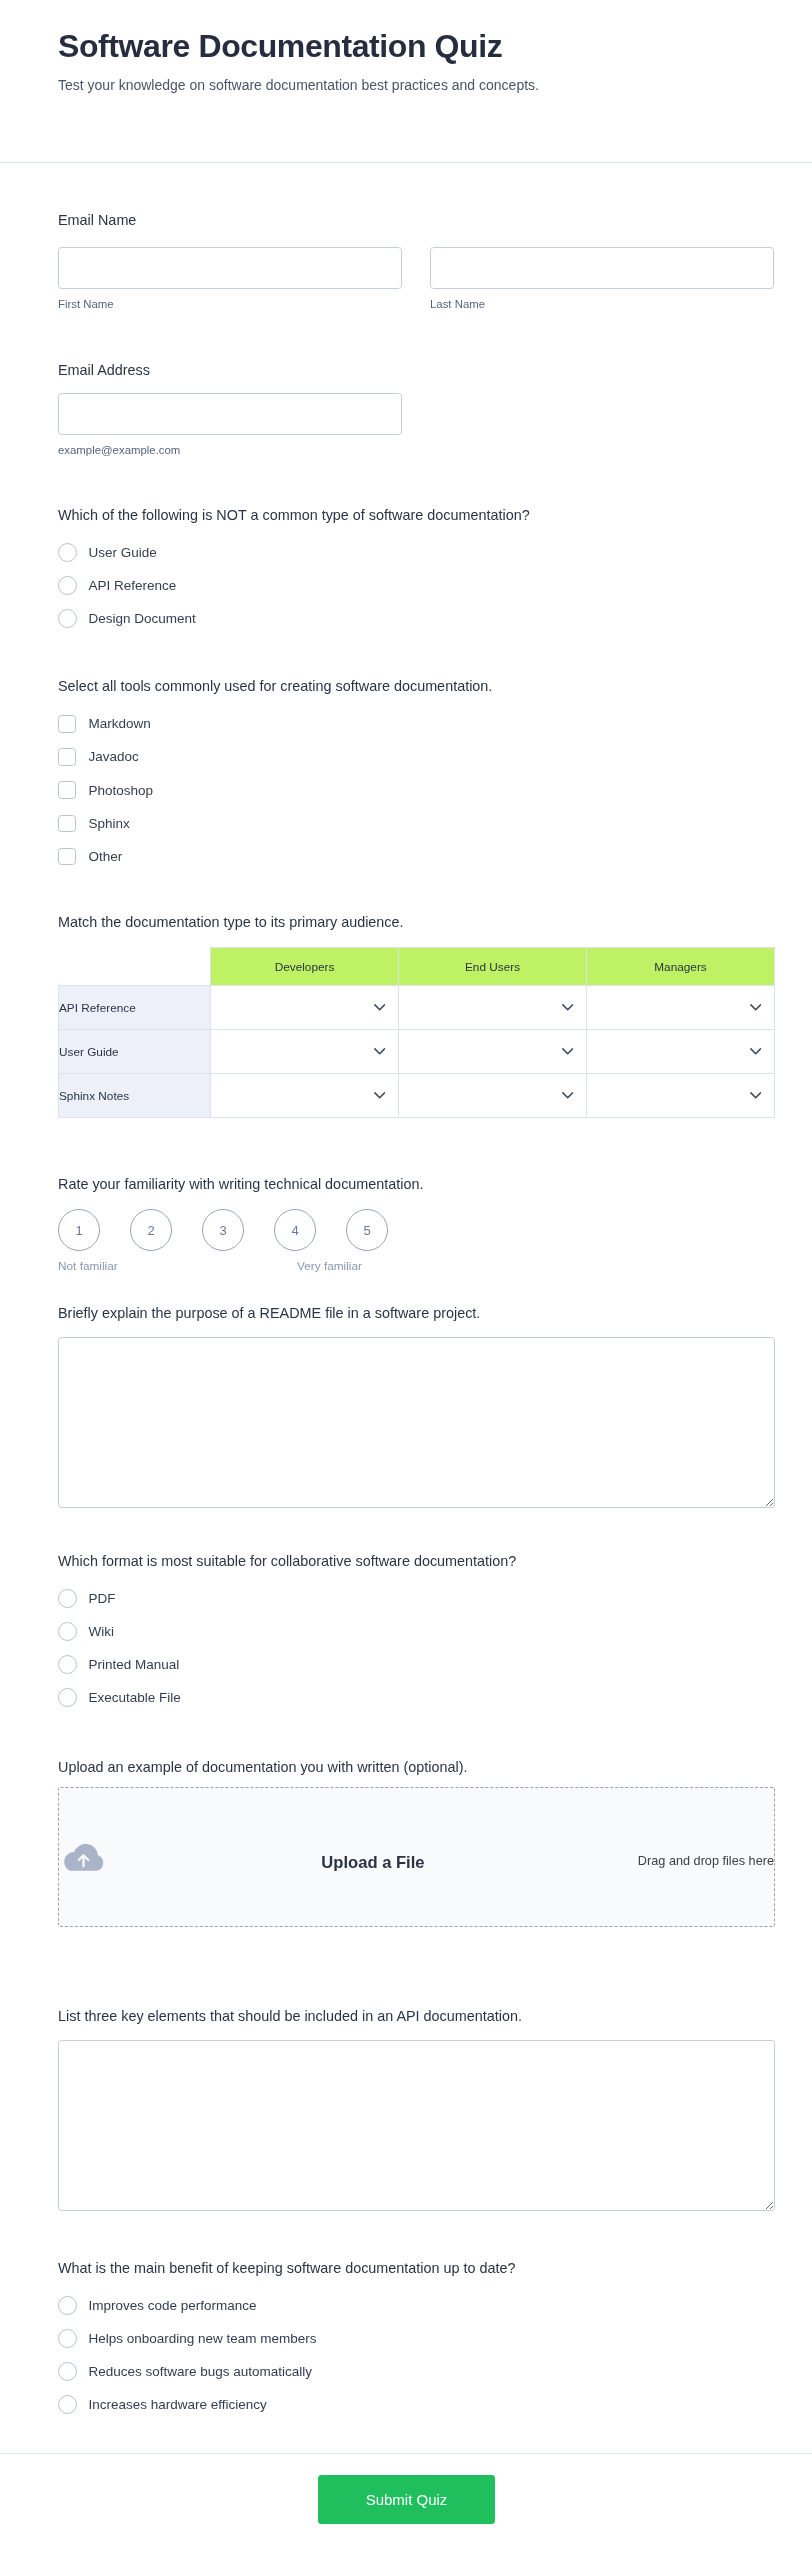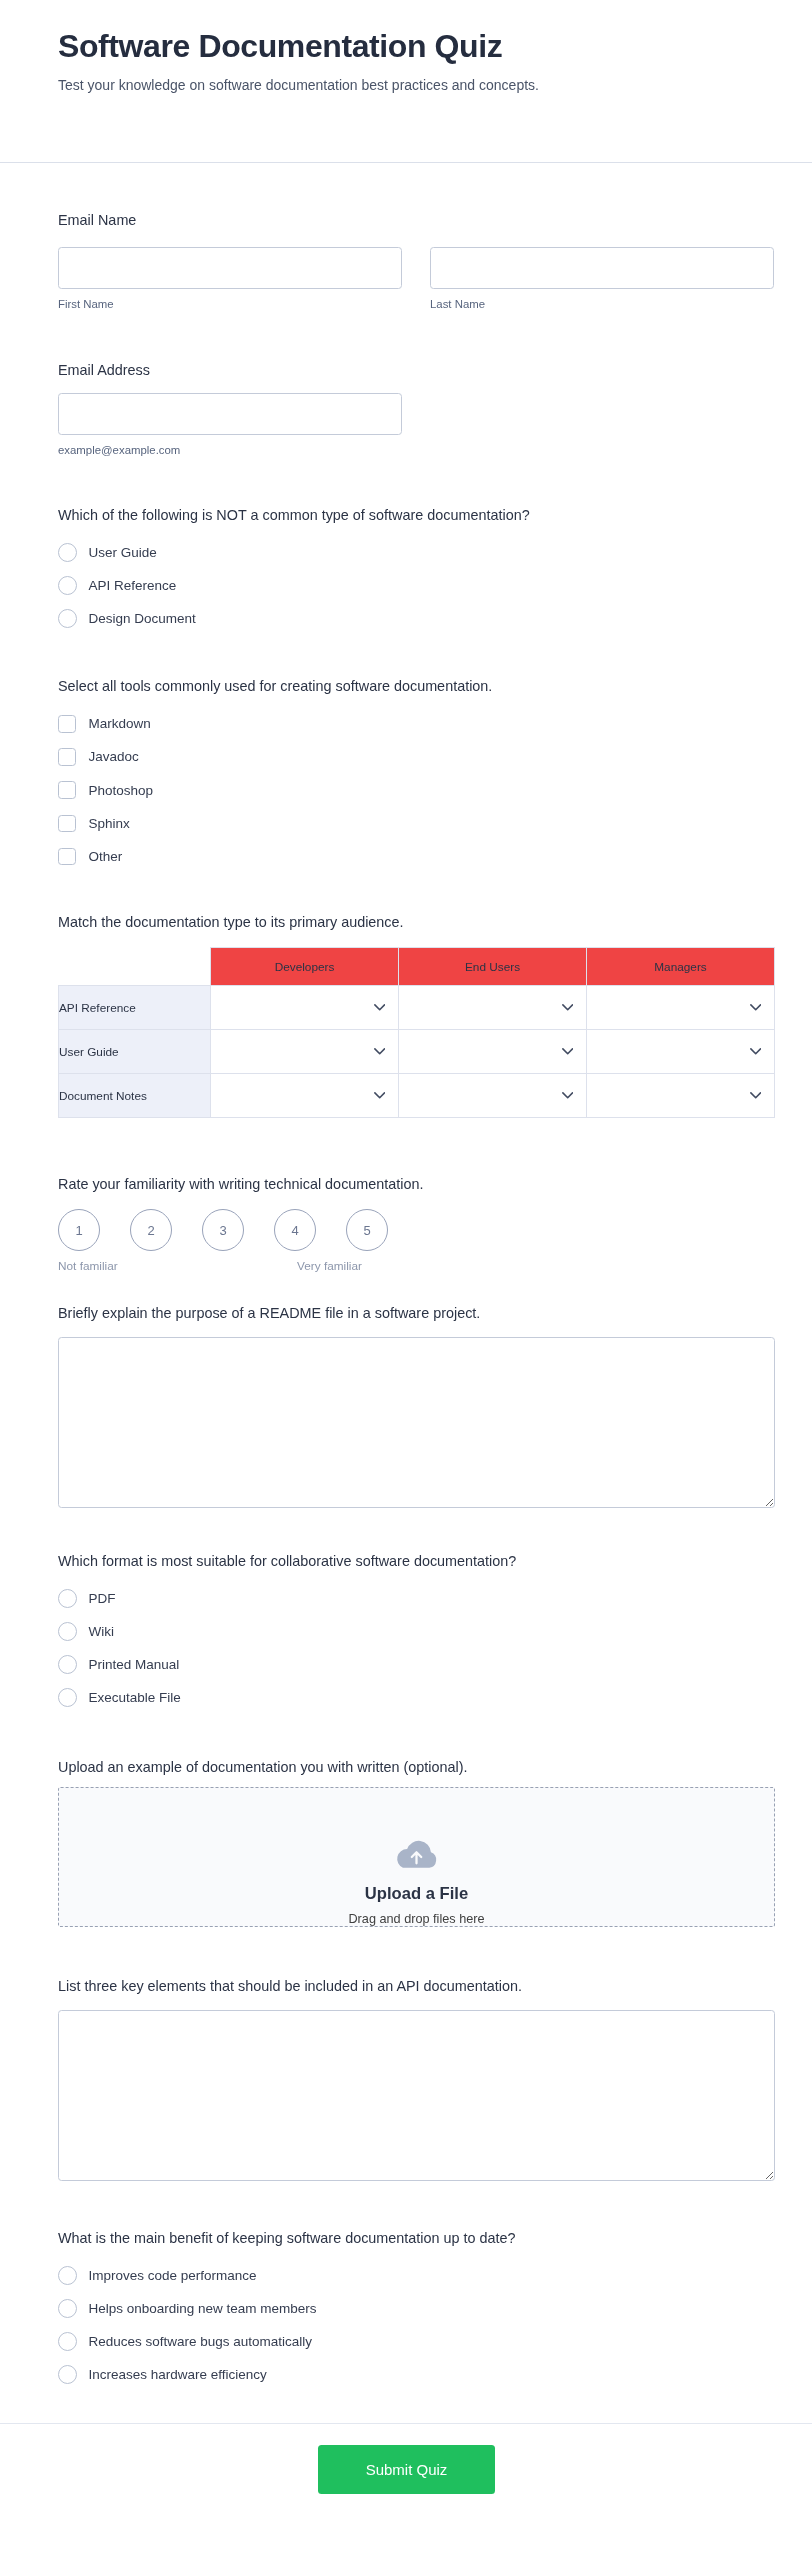--- a/index.html
+++ b/index.html
@@ -23,21 +23,21 @@
 
   .sec-fullname  { margin-top: 49px; }
   .sec-email     { margin-top: 52px; }
   .sec-q1        { margin-top: 51px; }
   .sec-q2        { margin-top: 49px; }
   .sec-matrix    { margin-top: 47px; }
   .sec-scale     { margin-top: 58px; }
   .sec-readme    { margin-top: 31px; }
   .sec-q3        { margin-top: 45px; }
   .sec-upload    { margin-top: 51px; }
-  .sec-apilist   { margin-top: 51px; }
+  .sec-apilist   { margin-top: 81px; }
   .sec-q4        { margin-top: 49px; }
 
   .name-row { display: flex; gap: 28px; margin-top: 17.5px; }
   .name-col { width: 344px; }
   input.text-input {
     width: 344px; height: 42px; border: 0.9px solid #c4cbd9; border-radius: 3.5px;
     background: #fff; font-size: 13px; padding: 0 10.5px; color: #2b3345; outline: none;
   }
   .email-input-wrap { margin-top: 14px; }
 
@@ -53,21 +53,21 @@
     border: 0.9px solid #b9c2d2; background: #fff; margin-right: 13px; flex: 0 0 auto;
   }
   .opt-text { font-size: 13.5px; color: #353d50; }
 
   
   table.matrix { border-collapse: collapse; margin-top: 15.7px; width: 717px; table-layout: fixed; }
   table.matrix td, table.matrix th { border: 0.9px solid #dde1ec; padding: 0; }
   table.matrix th.corner { border: none; background: transparent; }
   table.matrix col.c-label { width: 152px; }
   th.matrix-col-head {
-    background: #ef4444; height: 38px; font-size: 11.8px; font-weight: 400;
+    background: #bef264; height: 38px; font-size: 11.8px; font-weight: 400;
     color: #2b3345; text-align: center; vertical-align: middle;
   }
   td.matrix-row-head {
     background: #edf0f9; height: 44px; font-size: 11.8px; color: #2b3345;
     padding-left: 12.2px; vertical-align: middle;
   }
   td.matrix-cell { background: #fff; height: 44px; position: relative; cursor: pointer; }
   .chev { position: absolute; right: 13px; top: 50%; margin-top: -3.5px; }
 
   
@@ -85,21 +85,21 @@
     display: block; width: 717px; height: 171px; margin-top: 14px;
     border: 0.9px solid #c4cbd9; border-radius: 3.5px; resize: vertical;
     font-family: "Liberation Sans", sans-serif; font-size: 13px; color: #2b3345;
     padding: 8.7px 10.5px; outline: none;
   }
 
   
   .upload-box {
     margin-top: 10.5px; width: 717px; height: 140px;
     border: 0.9px dashed #98a1b3; border-radius: 2.6px; background: #f9fafc;
-    display: flex; flex-direction: column; align-items: center; justify-content: flex-end;
+    display: flex; flex-direction: row; align-items: center; justify-content: space-between;
     cursor: pointer;
   }
   .upload-title { font-size: 16.6px; font-weight: 600; color: #2b3345; margin-top: 12.2px; }
   .upload-hint { font-size: 12.7px; color: #404040; margin-top: 7.9px; }
 
   
   .footer-divider { margin-top: 38px; border-top: 0.9px solid #e2e7f0; }
   .submit-row { padding-top: 21px; text-align: center; }
   button.submit-btn {
     width: 177px; height: 49px; background: #1fbf5e; color: #ffffff;
@@ -231,21 +231,21 @@
                   <polyline points="1,1 6.5,6.5 12,1" fill="none" stroke="#414b61" stroke-width="1.8" stroke-linecap="round" stroke-linejoin="round"></polyline>
                 </svg>
           </td>
           <td class="matrix-cell">
             <svg class="chev" width="11.4" height="7" viewBox="0 0 13 8">
                   <polyline points="1,1 6.5,6.5 12,1" fill="none" stroke="#414b61" stroke-width="1.8" stroke-linecap="round" stroke-linejoin="round"></polyline>
                 </svg>
           </td>
         </tr>
         <tr>
-          <td class="matrix-row-head">Document Notes</td>
+          <td class="matrix-row-head">Sphinx Notes</td>
           <td class="matrix-cell">
             <svg class="chev" width="11.4" height="7" viewBox="0 0 13 8">
                   <polyline points="1,1 6.5,6.5 12,1" fill="none" stroke="#414b61" stroke-width="1.8" stroke-linecap="round" stroke-linejoin="round"></polyline>
                 </svg>
           </td>
           <td class="matrix-cell">
             <svg class="chev" width="11.4" height="7" viewBox="0 0 13 8">
                   <polyline points="1,1 6.5,6.5 12,1" fill="none" stroke="#414b61" stroke-width="1.8" stroke-linecap="round" stroke-linejoin="round"></polyline>
                 </svg>
           </td>

